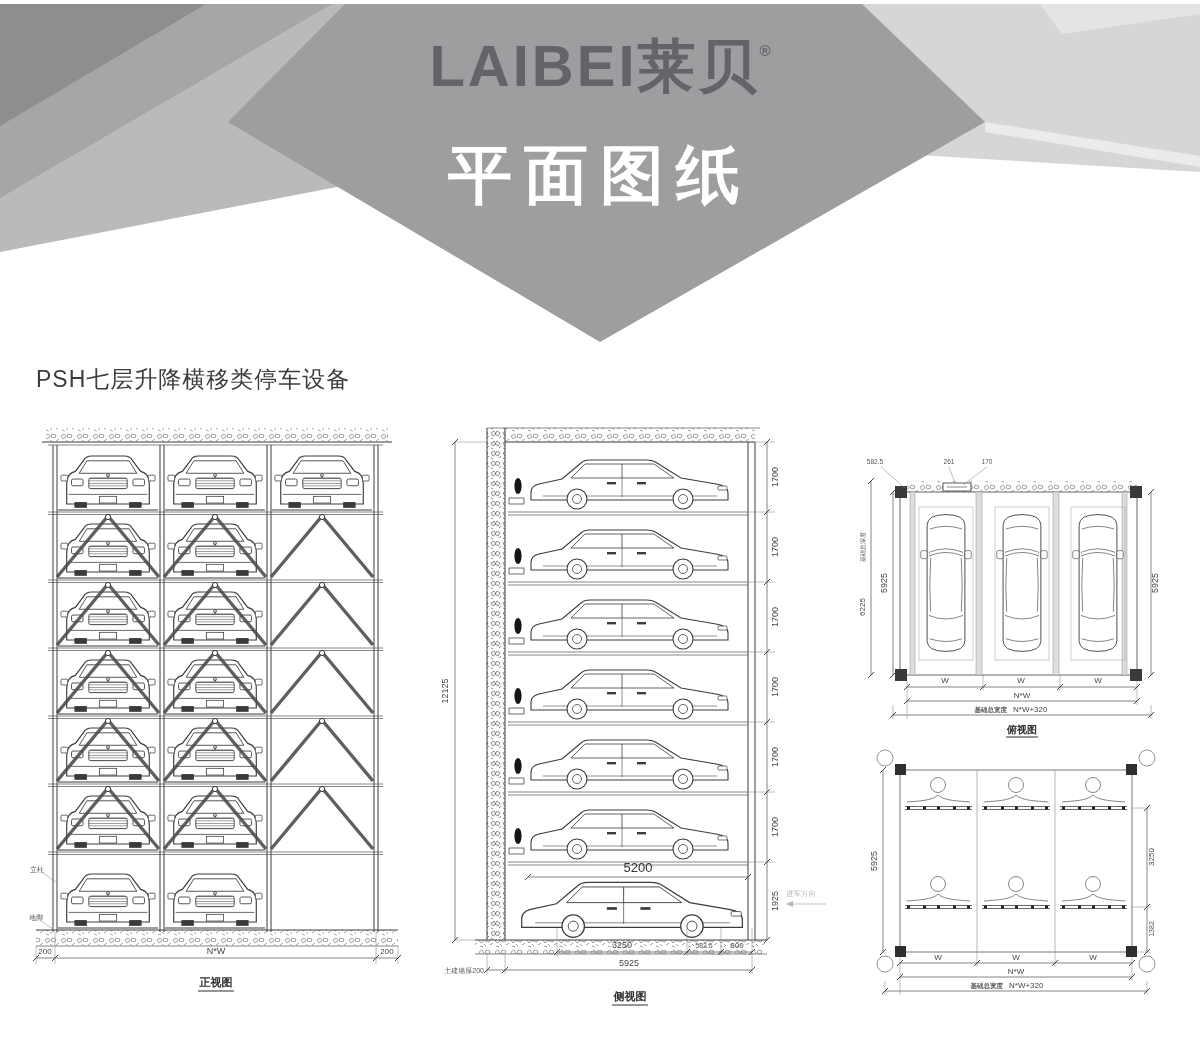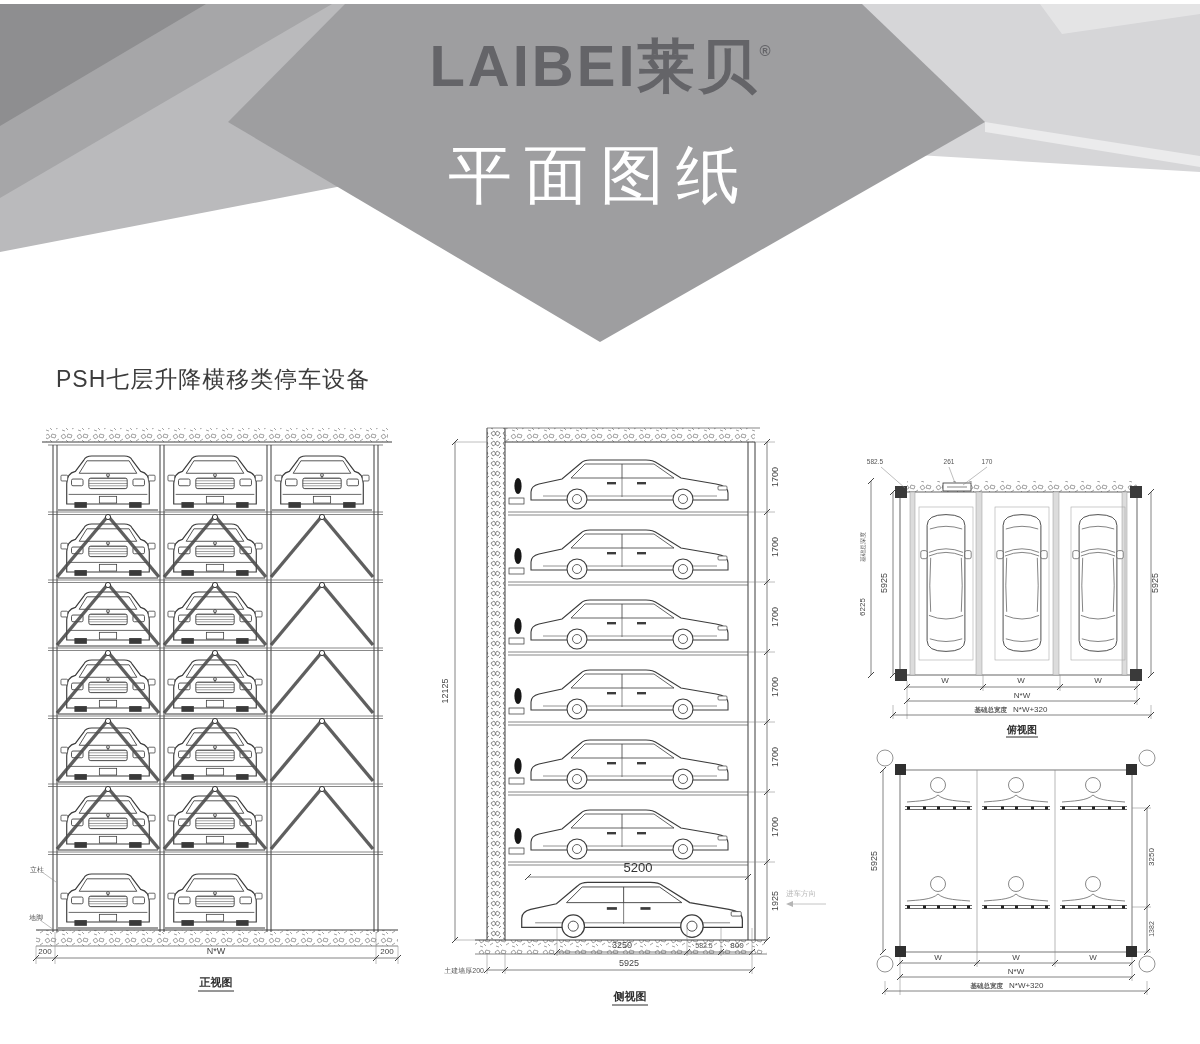--- a/index.html
+++ b/index.html
@@ -10,22 +10,22 @@
   .p2{background:#d6d6d8;clip-path:polygon(600px 0px,1200px 0px,1200px 168px,600px 132px);}
   .p3{background:#a6a6a8;clip-path:polygon(0px 0px,332px 0px,0px 194px);}
   .p4{background:#8e8e90;clip-path:polygon(0px 0px,206px 0px,0px 122px);}
   .p5{background:rgba(255,255,255,.5);clip-path:polygon(985px 118px,1200px 152px,1200px 163px,985px 128px);}
   .p6{background:#9e9ea0;clip-path:polygon(345px 0px,862px 0px,985px 118px,600px 338px,228px 118px);}
   .p7{background:rgba(255,255,255,.35);clip-path:polygon(1040px 0px,1200px 0px,1200px 10px,1062px 30px);}
   .logoRow{position:absolute;top:24px;width:100%;text-align:center;color:#646468;z-index:5;}
   .logo{font-size:58px;font-weight:800;letter-spacing:3px;}
   .reg{font-size:15px;vertical-align:30px;font-weight:700;}
   .tag{position:absolute;top:99px;width:100%;text-align:center;font-size:14.5px;color:#6c6c70;letter-spacing:1.5px;font-weight:600;z-index:5;}
-  .btitle{position:absolute;top:128px;width:100%;text-align:center;font-size:64px;font-weight:400;color:#fff;letter-spacing:12px;z-index:5;}
-  .sect{position:absolute;left:36px;top:364px;font-size:23px;color:#3c3c3c;letter-spacing:1px;z-index:5;margin-left:20px;}
+  .btitle{position:absolute;top:128px;width:100%;text-align:center;font-size:64px;font-weight:700;color:#fff;letter-spacing:12px;z-index:5;}
+  .sect{position:absolute;left:36px;top:364px;font-size:23px;color:#3c3c3c;letter-spacing:1px;z-index:5;}
   .dv{position:absolute;}
   
   .ln{stroke:#3c3c3c;fill:none;stroke-width:1;}
   .lnt{stroke:#555;fill:none;stroke-width:.7;}
   .dim{stroke:#666;fill:none;stroke-width:.8;}
   .ext{stroke:#888;fill:none;stroke-width:.55;}
   .dtx{fill:#444;font-size:9px;font-family:"Liberation Sans",sans-serif;}
   .dtx8{fill:#444;font-size:8px;font-family:"Liberation Sans",sans-serif;}
   .dtx7{fill:#555;font-size:7px;font-family:"Liberation Sans",sans-serif;}
   .big{fill:#333;font-size:13px;font-family:"Liberation Sans",sans-serif;}

